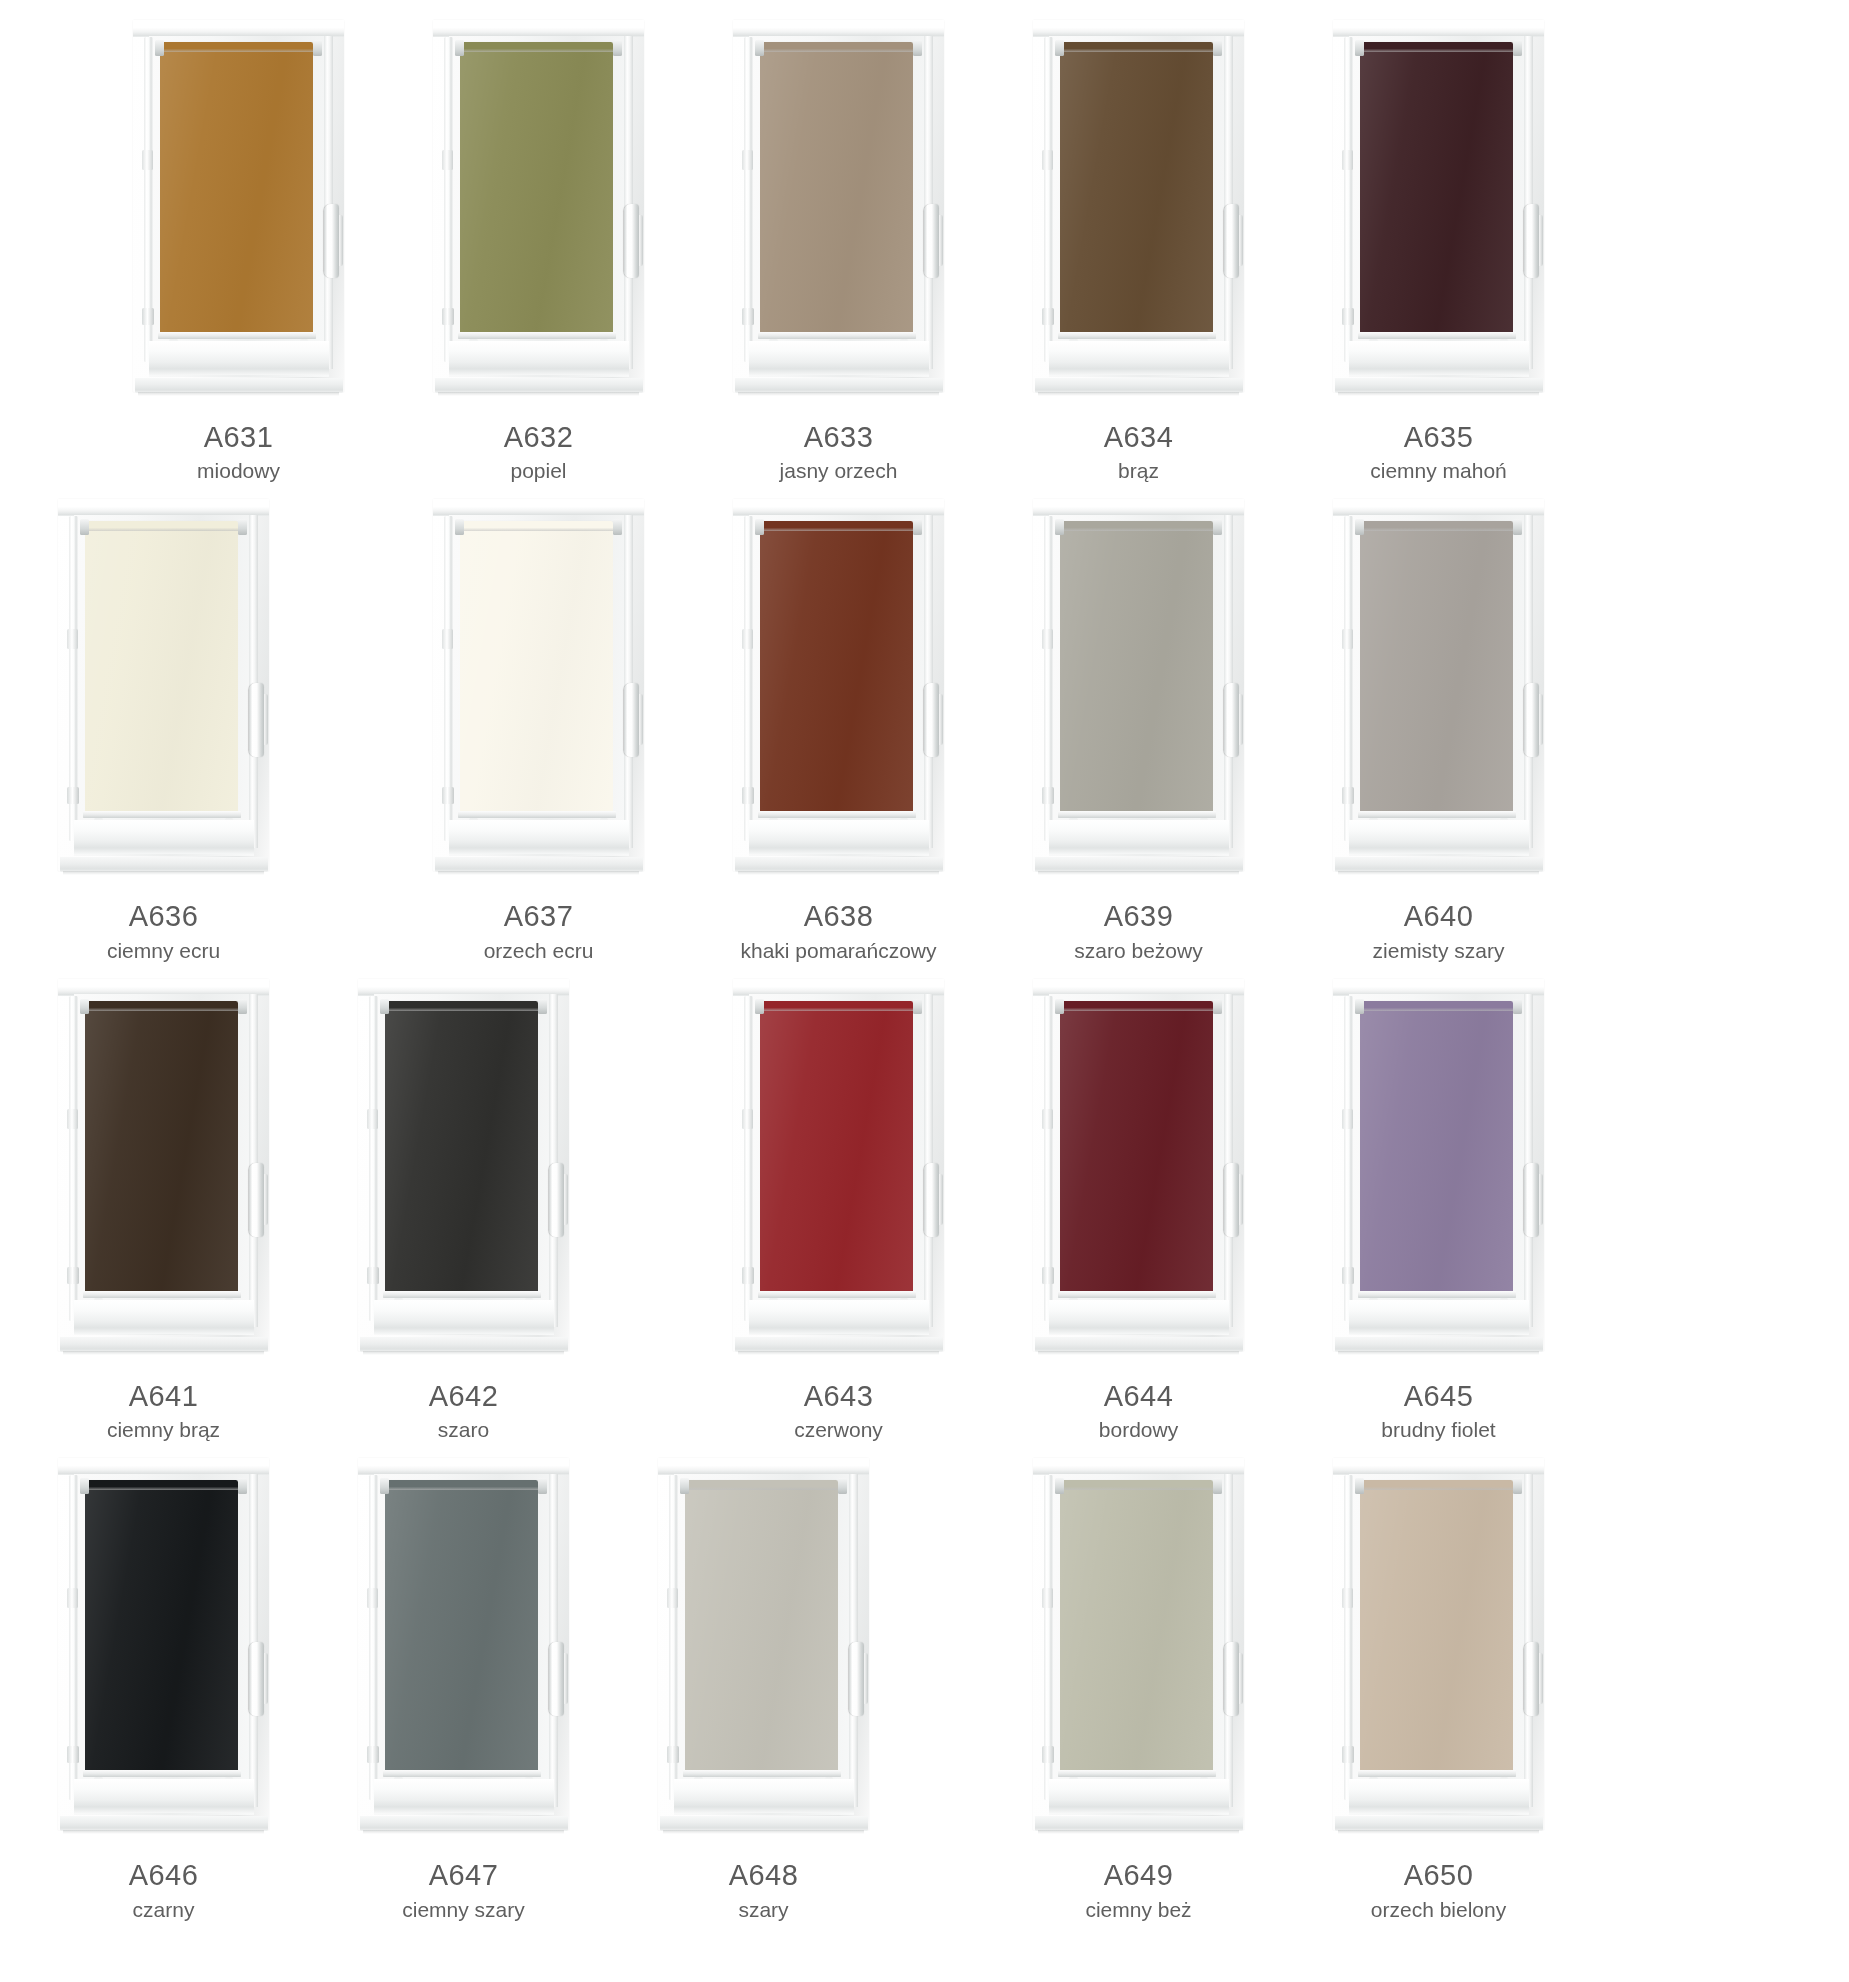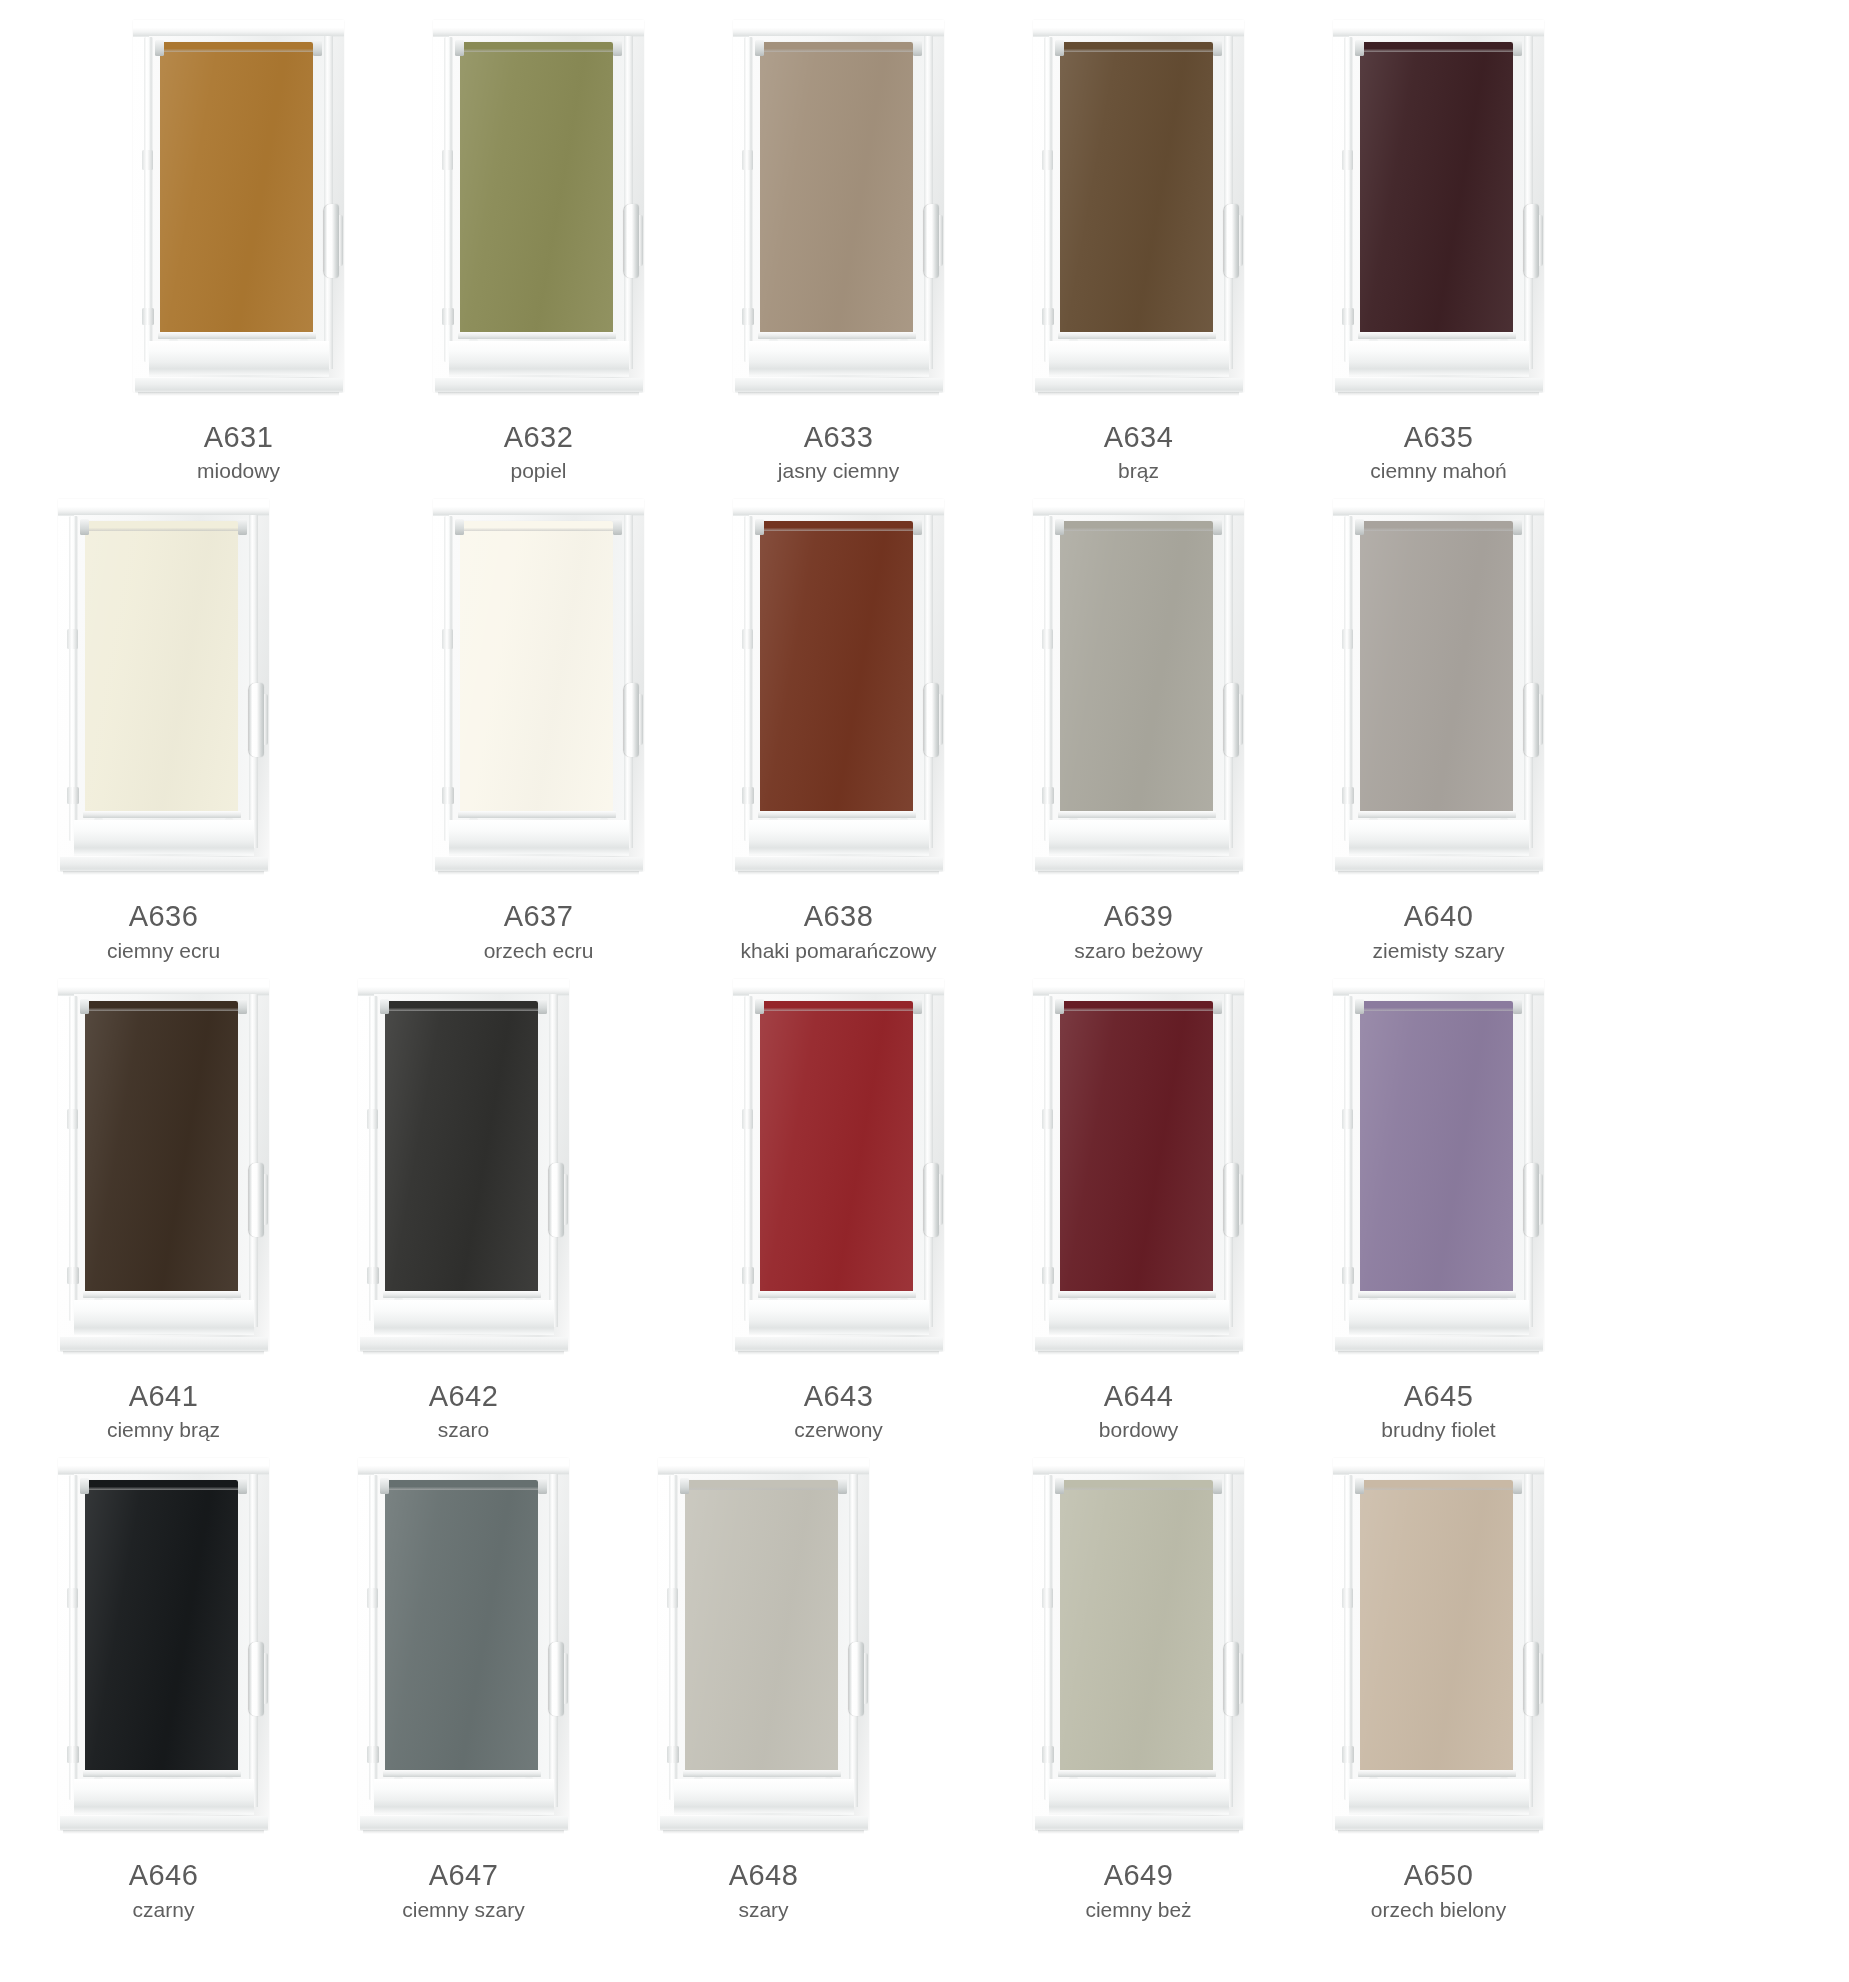--- a/index.html
+++ b/index.html
@@ -281,21 +281,21 @@
           <div class="clip-l"></div>
           <div class="clip-r"></div>
           <div class="frame-sill-in"></div>
           <div class="handle-base"></div>
           <div class="handle"></div>
           <div class="sill"></div>
           <div class="sill-shadow"></div>
         </div>
         <div class="caption">
           <div class="code">A633</div>
-          <div class="cname">jasny ciemny</div>
+          <div class="cname">jasny orzech</div>
         </div>
       </div>
       <div class="tile gap">
         <div class="window">
           <div class="frame-outer"></div>
           <div class="frame-head"></div>
           <div class="sash"></div>
           <div class="rail-left"></div>
           <div class="rail-clip"></div>
           <div class="rail-clip2"></div>

